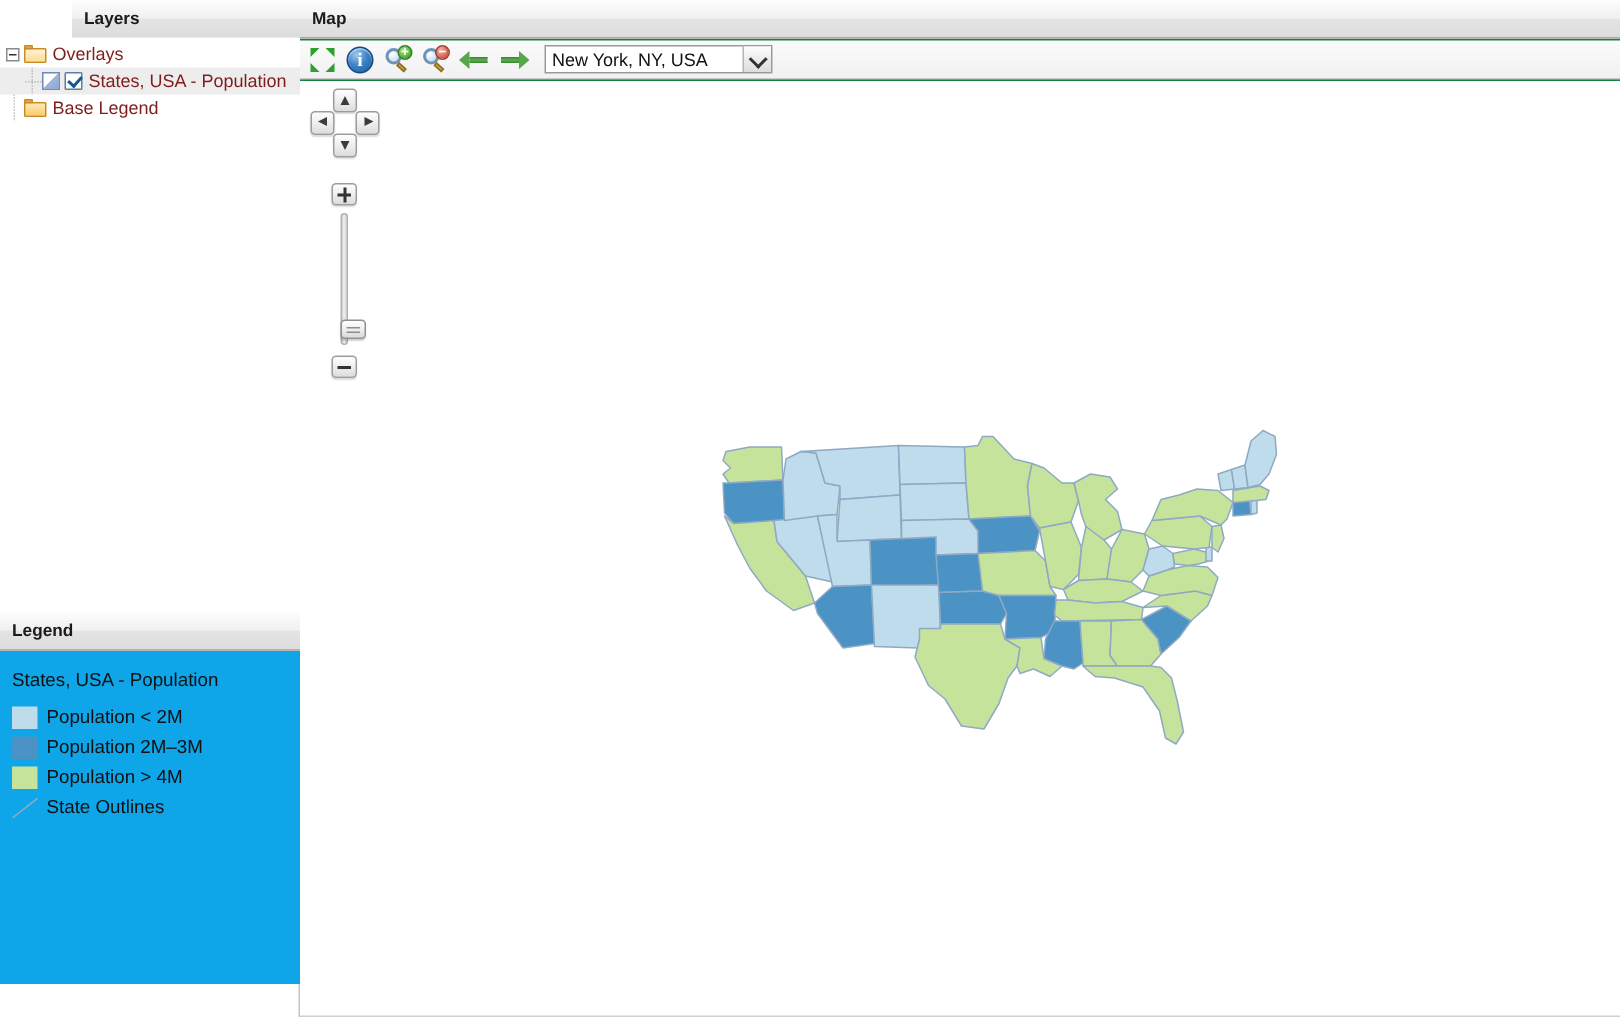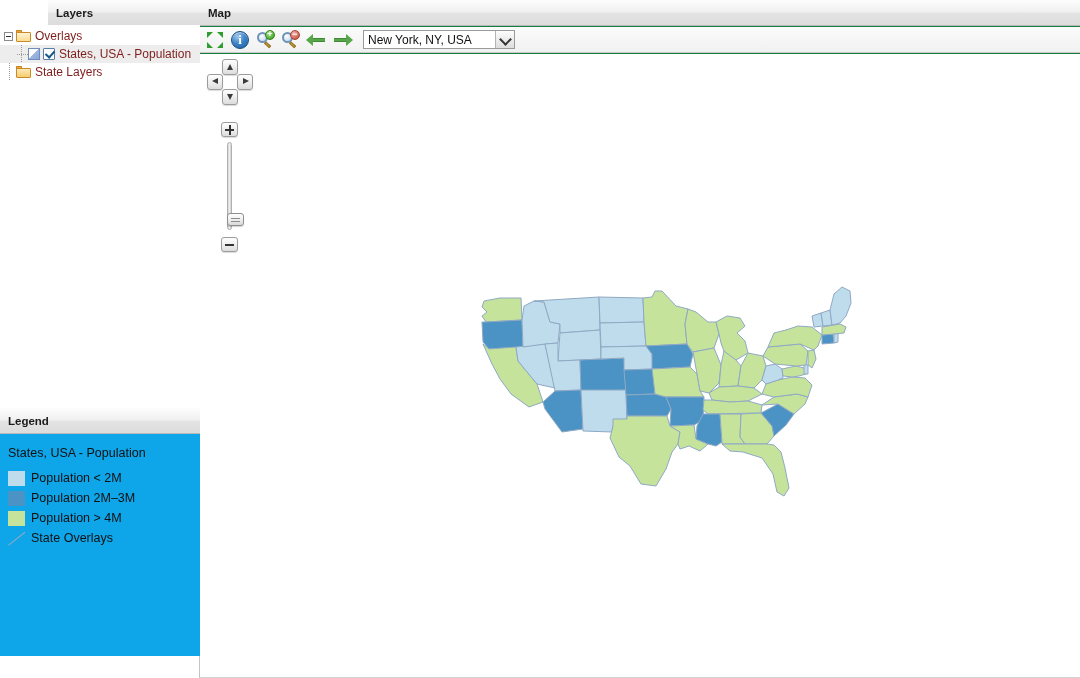--- a/index.html
+++ b/index.html
@@ -369,21 +369,21 @@
           <span class="chk"></span>
           <span class="tree-label">States, USA - Population</span>
         </div>
 
         <div class="tree-row">
           <span class="dotline"></span>
           <span class="folder-icon">
             <span class="tab"></span>
               <span class="body"></span>
           </span>
-          <span class="tree-label">State Layers</span>
+          <span class="tree-label">Base Legend</span>
         </div>
 
       </div>
     </div>
 
     <div id="legend-panel">
       <div class="panel-header">
         <span>Legend</span>
       </div>
       <div id="legend-body">
@@ -396,21 +396,21 @@
         <div class="legend-row">
           <span class="legend-swatch" style="background:#4a93c4"></span>
           <span class="legend-text">Population 2M–3M</span>
         </div>
         <div class="legend-row">
           <span class="legend-swatch" style="background:#c5e39b"></span>
           <span class="legend-text">Population  &gt;  4M</span>
         </div>
         <div class="legend-row">
           <span class="legend-line"></span>
-          <span class="legend-text">State Overlays</span>
+          <span class="legend-text">State Outlines</span>
         </div>
       </div>
     </div>
 
   </div>
 
   <div id="map-panel">
 
     <div class="panel-header">
       <span>Map</span>

